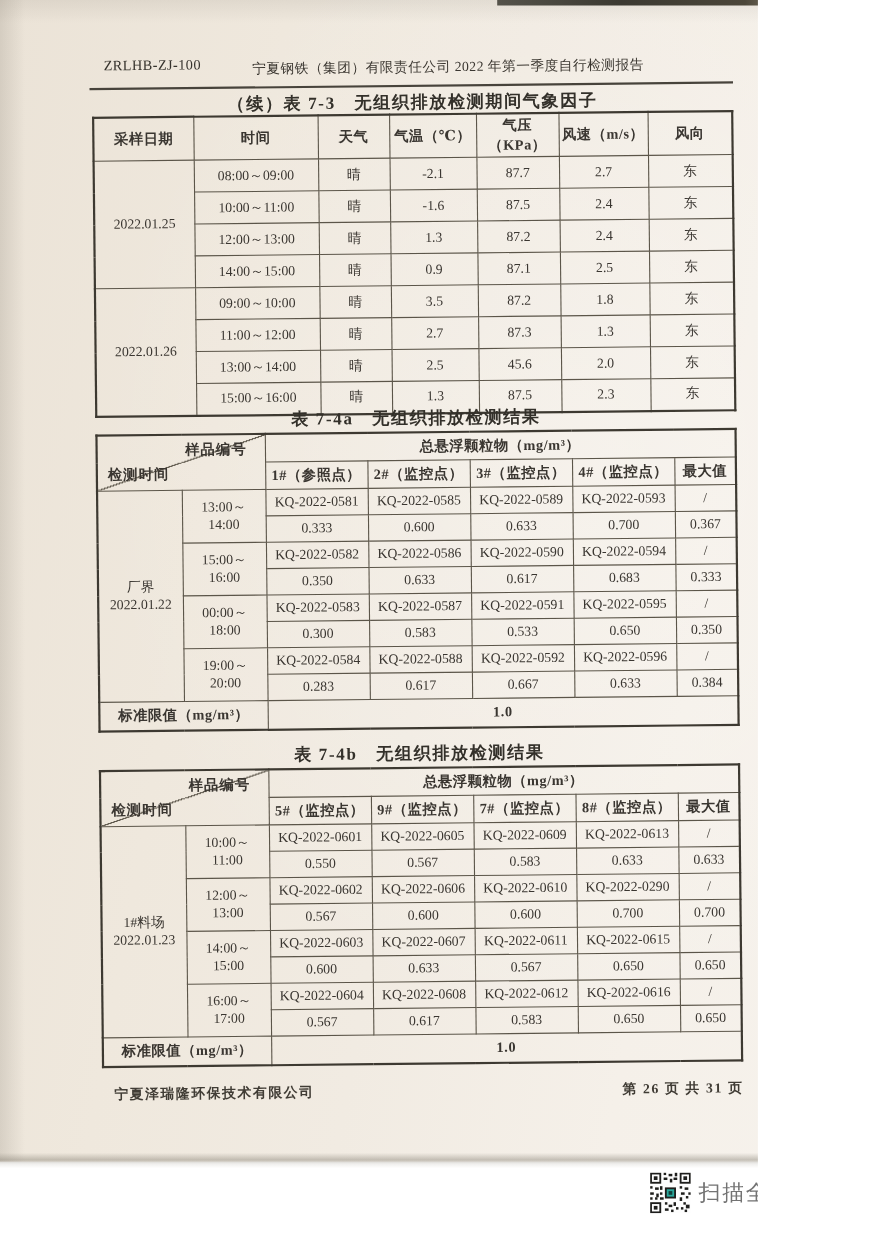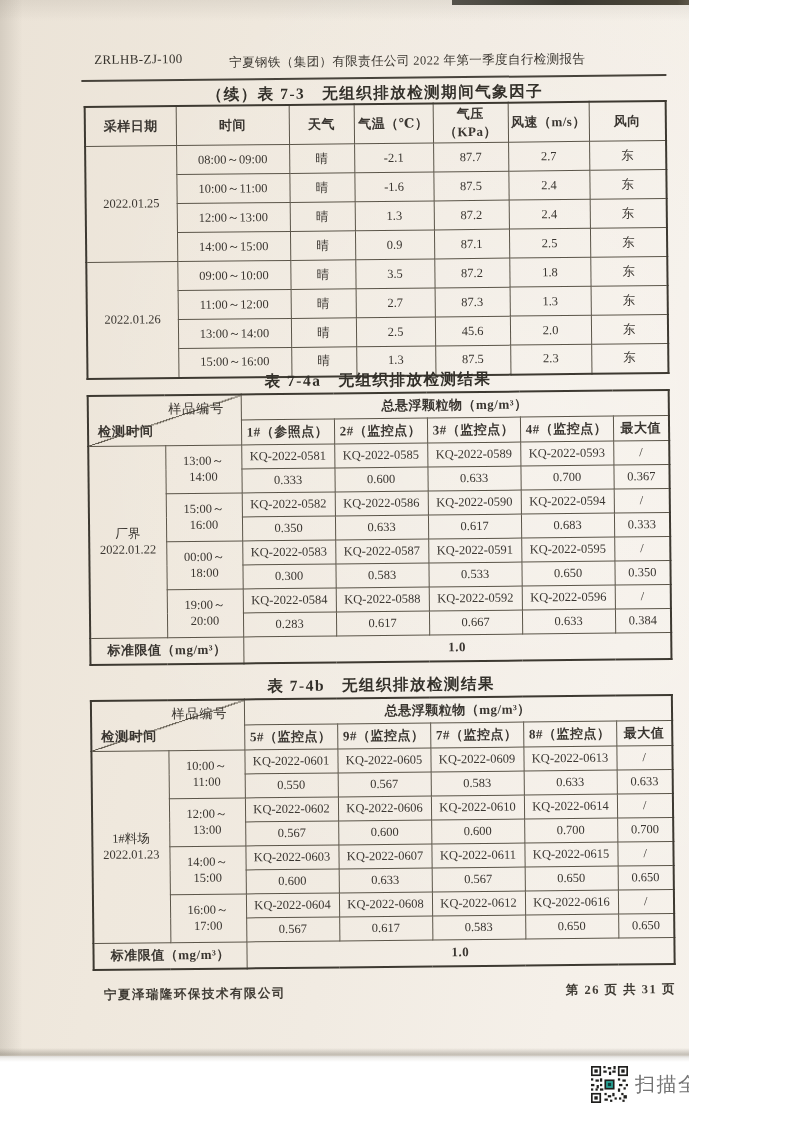--- a/index.html
+++ b/index.html
@@ -73,21 +73,21 @@
   tr.hrow td { height: 25px; }
   tr.limitrow td { height: 27px; }
   .hd { font-weight: bold; font-size: 13px; letter-spacing: .5px; }
   .pre { white-space: pre-line; line-height: 1.3; }
 
   .corner {
     position: relative;
     background: linear-gradient(to bottom right,
       transparent 49.4%, #5b5549 49.4%, #5b5549 50.6%, transparent 50.6%);
   }
-  .c-top { position: absolute; top: 4px; right: 16px; font-weight: normal; font-size: 13px; letter-spacing: 1px; }
+  .c-top { position: absolute; top: 4px; right: 16px; font-weight: bold; font-size: 13px; letter-spacing: 1px; }
   .c-bot { position: absolute; bottom: 5px; left: 9px; font-weight: bold; font-size: 13px; letter-spacing: 1px; }
 
   .doc-footer {
     position: absolute; left: 88px; top: 984px; width: 583px;
     display: flex; justify-content: space-between; align-items: center;
     font-size: 12.5px; font-weight: bold; letter-spacing: 1.5px; color: #403c35;
   }
   .doc-footer .left { padding-left: 11px; }
 
   
@@ -344,21 +344,21 @@
             <td>0.583</td>
             <td>0.633</td>
             <td>0.633</td>
           </tr>
           <tr>
             <td rowspan="2" class="pre">12:00～
 13:00</td>
             <td>KQ-2022-0602</td>
             <td>KQ-2022-0606</td>
             <td>KQ-2022-0610</td>
-            <td>KQ-2022-0614</td>
+            <td>KQ-2022-0290</td>
             <td>/</td>
           </tr>
           <tr>
             <td>0.567</td>
             <td>0.600</td>
             <td>0.600</td>
             <td>0.700</td>
             <td>0.700</td>
           </tr>
           <tr>

